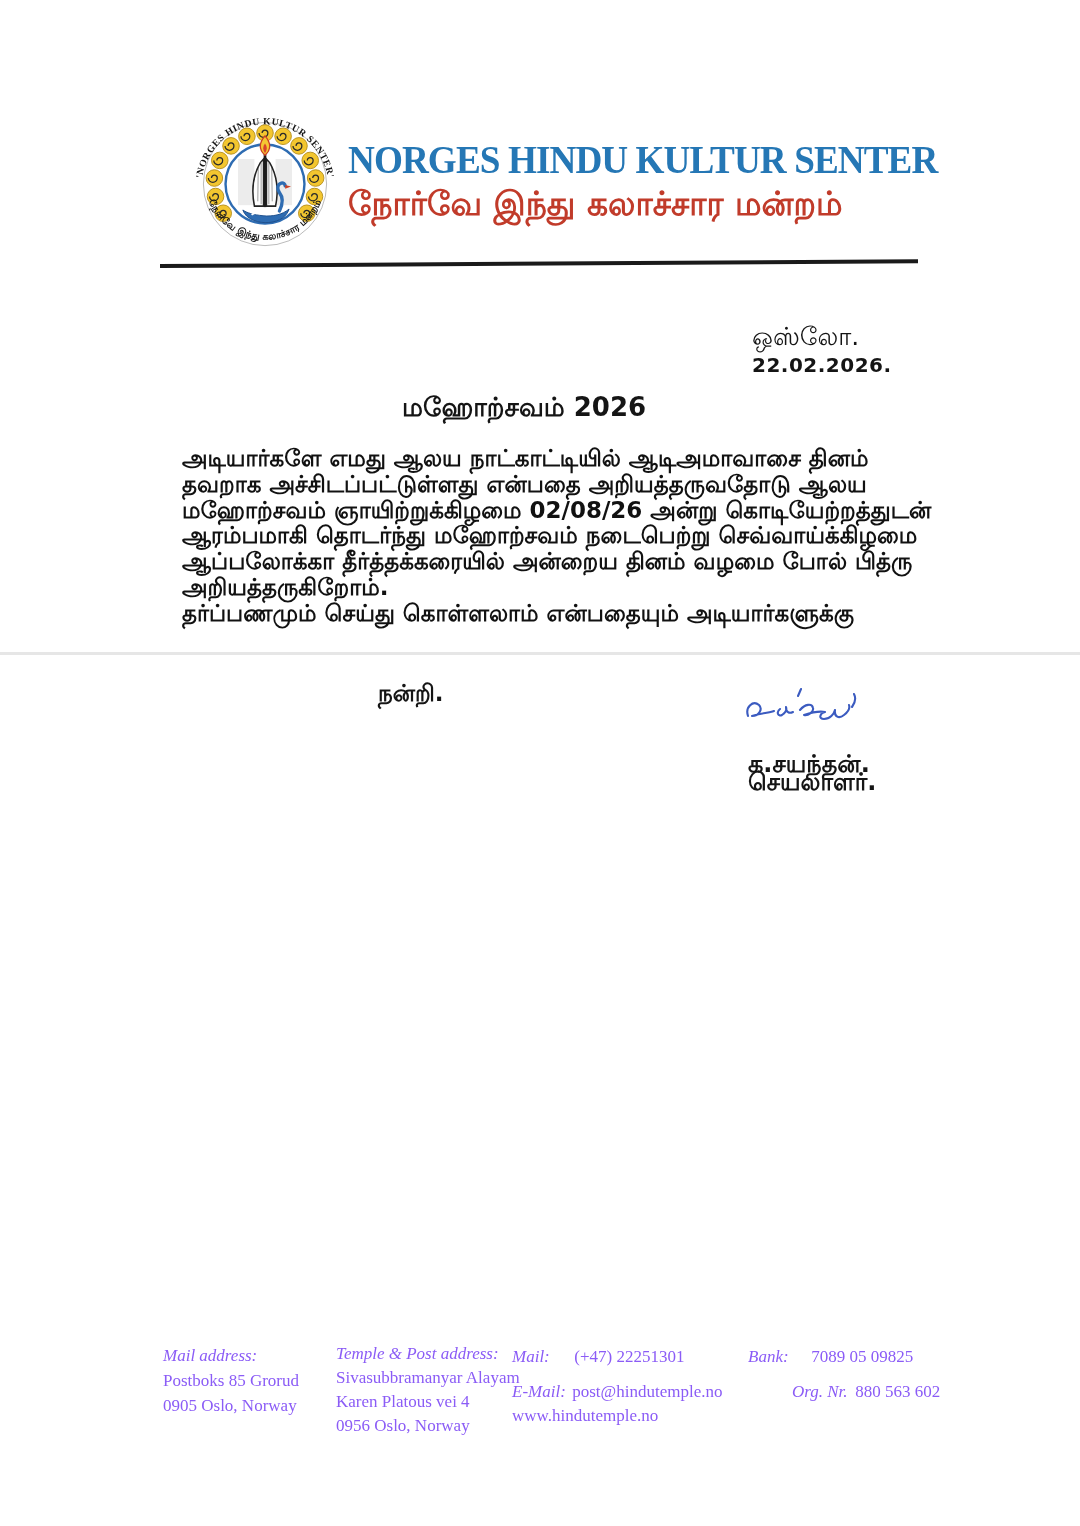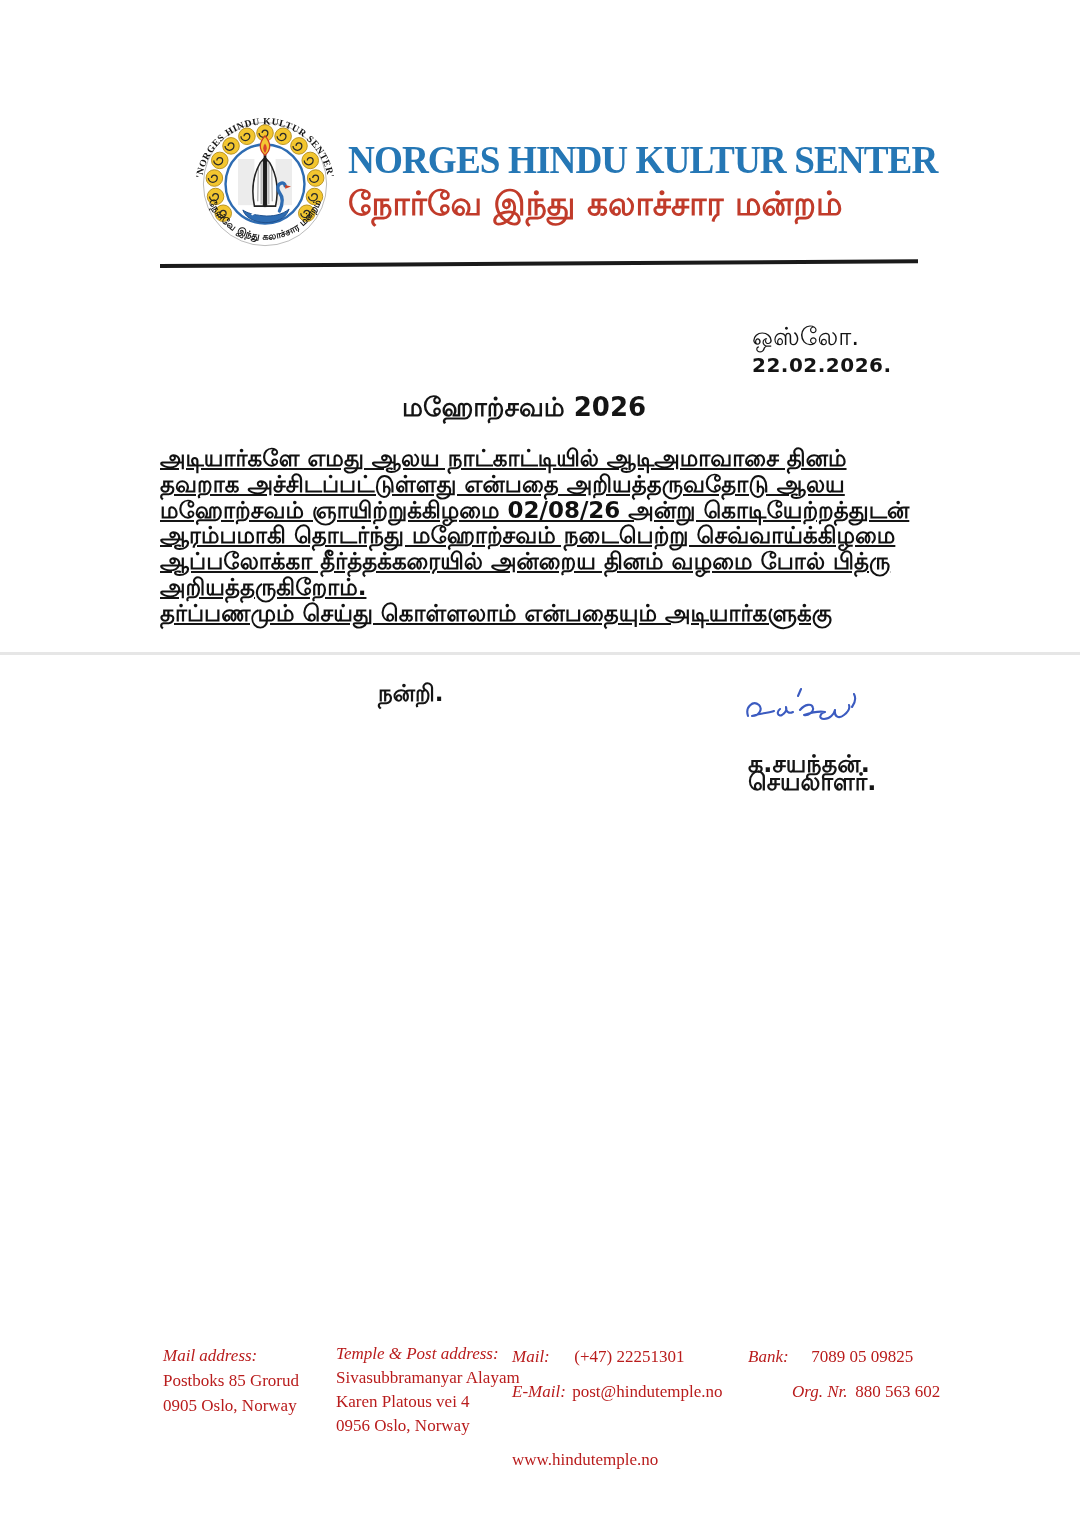--- a/index.html
+++ b/index.html
@@ -21,34 +21,34 @@
     font-size:33px; font-weight:bold; color:#c13b2a; white-space:nowrap;
   }
   .lh-rule {
     position:absolute; left:160px; top:264px; width:758px; height:4px;
     background:#1a1a1a; transform:rotate(-0.35deg); transform-origin:left center;
   }
   
   .place   { position:absolute; left:752px; top:322px; font-size:25px; white-space:nowrap; }
   .date    { position:absolute; left:752px; top:353px; font-size:20px; letter-spacing:0.5px; white-space:nowrap;font-weight:bold; }
   .subject { position:absolute; left:402px; top:392px; font-size:26px; font-weight:bold; white-space:nowrap; }
-  .body-block { position:absolute; left:160px; top:446px;text-decoration:underline; }
+  .body-block { position:absolute; left:182px; top:446px; }
   .bline { font-size:23px; font-weight:bold; line-height:25.8px; white-space:nowrap; color:#111; }
   .closing { position:absolute; left:378px; top:680px; font-size:23px; font-weight:bold; }
   .signature { position:absolute; left:738px; top:684px; }
   .sig-name  { position:absolute; left:748px; top:726px; font-size:24px; font-weight:bold; white-space:nowrap;margin-top:24px; }
   .sig-title { position:absolute; left:748px; top:758px; font-size:24px; font-weight:bold; white-space:nowrap;margin-top:10px; }
   .scan-line { position:absolute; left:0; top:652px; width:1080px; height:3px; background:#e6e6e6; }
   
-  .fcell { position:absolute; font-family:"Liberation Serif", serif; font-size:17px; color:#b91c1c; line-height:25px; white-space:nowrap; }
+  .fcell { position:absolute; font-family:"Liberation Serif", serif; font-size:17px; color:#8b5cf6; line-height:25px; white-space:nowrap; }
   .fcol1 { left:163px; top:1343px; }
   .fcol2 { left:336px; top:1342px; line-height:24px; }
   .frow-phone { left:512px; top:1344px; }
   .frow-email { left:512px; top:1379px; }
-  .frow-www   { left:512px; top:1403px;margin-top:44px; }
+  .frow-www   { left:512px; top:1403px; }
   .frow-bank  { left:748px; top:1344px; }
   .frow-org   { left:748px; top:1379px;margin-left:44px; }
   .flabel { font-style:italic; display:inline-block; }
   .w58 { width:58px; } .w56 { width:56px; } .w59 { width:59px; }
 </style>
 </head>
 <body>
 
 <div class="page">
 

